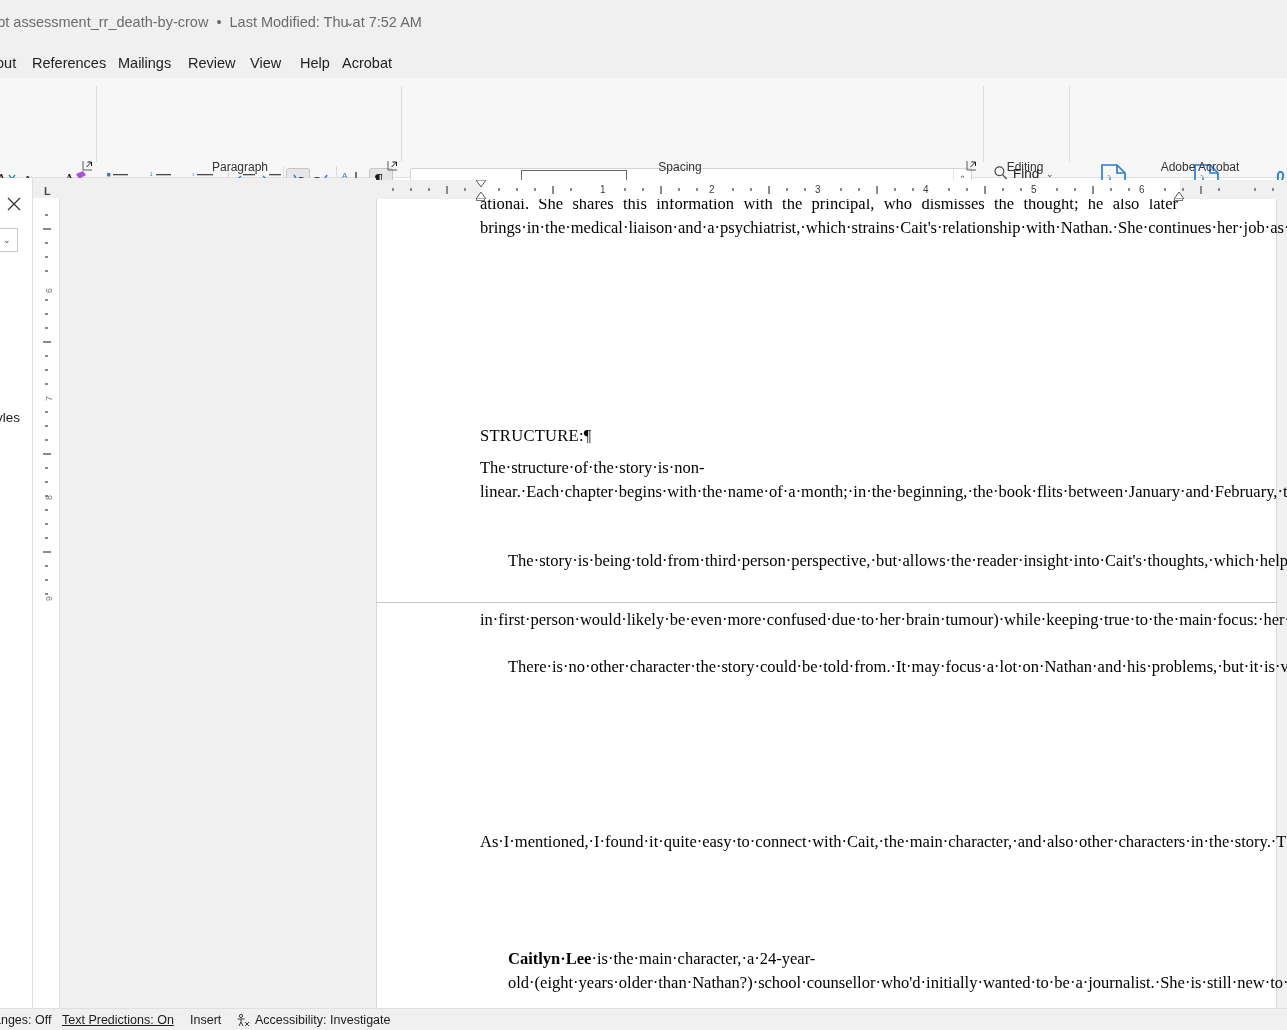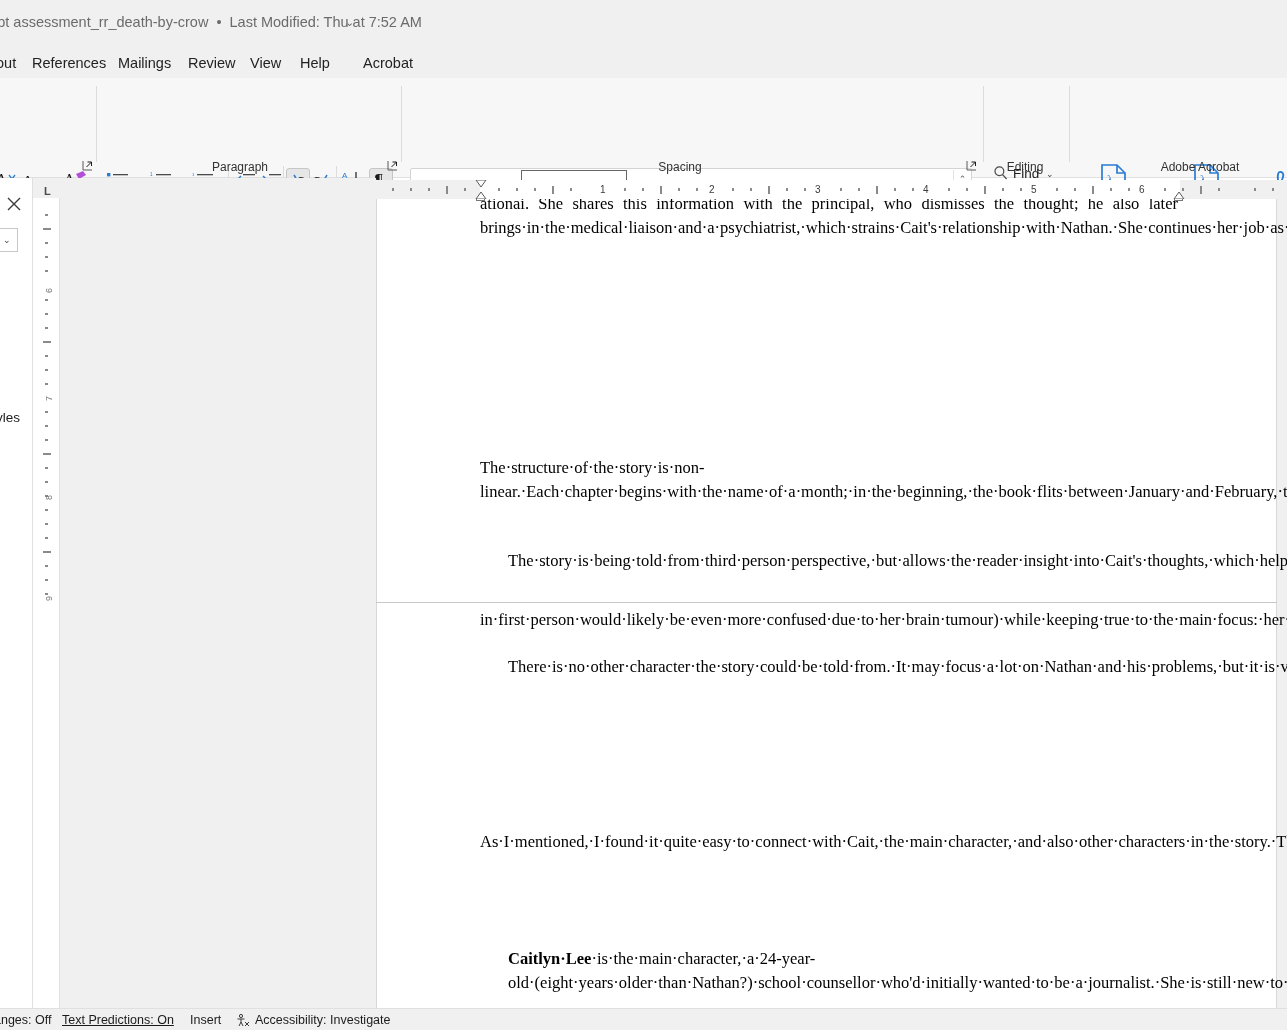--- a/index.html
+++ b/index.html
@@ -274,21 +274,21 @@
 
 </div>
 
 <div class="tabstrip">
   <div class="tab" style="left:-10px;">out</div>
   <div class="tab" style="left:26px;">References</div>
   <div class="tab" style="left:112px;">Mailings</div>
   <div class="tab" style="left:182px;">Review</div>
   <div class="tab" style="left:244px;">View</div>
   <div class="tab" style="left:294px;">Help</div>
-  <div class="tab" style="left:336px;margin-left:21px;">Acrobat</div>
+  <div class="tab" style="left:336px;">Acrobat</div>
 </div>
 
 <div class="ribbon">
 
   <div>
     <svg class="ico" style="left:-4px; top:92px;" width="22" height="18" viewBox="0 0 22 18">
       <text x="0" y="14" font-family="Liberation Serif, serif" font-size="15" fill="#1b1b1b">A</text>
       <path d="M13 5 L16 9 L19 5" fill="none" stroke="#2b7cd3" stroke-width="1.3"></path>
     </svg>
     <span class="ico-lbl" style="left:23px; top:95px; font-size:14px;">Aa</span>
@@ -668,20 +668,21 @@
 
   <div class="page page1"></div>
   <div class="page page2"></div>
   <div class="page-gap"></div>
 
   <div class="brk-handle" style="left:416px; top:-7px;"></div>
   <div class="brk-handle" style="left:1114px; top:-7px;"></div>
 
   <div class="doctext" style="left:420px; top:-7px; width:698px;">ationai. She shares this information with the principal, who dismisses the thought; he also later brings·in·the·medical·liaison·and·a·psychiatrist,·which·strains·Cait's·relationship·with·Nathan.·She·continues·her·job·as·counsellor·but·doesn't·get·much·farther·with·Nathan·until·she·starts·getting·her·own·visions.·The·intensity·comes·to·a·head·when·she·sees·Nathan·on·the·bridge·from·his·dreams,·hits·her·head,·and·is·admitted·to·the·hospital,·where·they·discover·a·brain·tumour.·Nathan·visits·her·in·the·hospital,·and·he·dismisses·his·own·visions·as·coincidences,·thanks·to·his·sessions·with·the·psychiatrist.·After·Cait's·brain·surgery·to·remove·the·tumour,·she·attends·sessions·with·the·psychiatrist,·and·is·excited·to·be·back·on·track·as·the·school·counsellor·in·September.·The·previous·counsellor·dies·due·to·his·heart·problems;·they·attend·his·memorial.¶</div>
 
+  <div class="doctext heading" style="left:420px; top:225px; width:698px;">STRUCTURE:¶</div>
 
   <div class="doctext" style="left:420px; top:257px; width:698px;">The·structure·of·the·story·is·non-linear.·Each·chapter·begins·with·the·name·of·a·month;·in·the·beginning,·the·book·flits·between·January·and·February,·then·proceeds·to·April·then·May,·in·which·most·of·the·story·takes·place.·There·is·also·a·brief·flashback·to·March,·then·back·to·May,·and·finally·August.¶</div>
 
   <div class="doctext indent-first" style="left:420px; top:350px; width:698px;">The·story·is·being·told·from·third·person·perspective,·but·allows·the·reader·insight·into·Cait's·thoughts,·which·helps·the·story·as·it·allows·for·the·slight·detachment·from·Cait·(whose·thoughts·</div>
 
   <div class="doctext" style="left:420px; top:409px; width:698px;">in·first·person·would·likely·be·even·more·confused·due·to·her·brain·tumour)·while·keeping·true·to·the·main·focus:·her·job·and·connection·to·Nathan·and·his·visions.¶</div>
 
   <div class="doctext indent-first" style="left:420px; top:456px; width:698px;">There·is·no·other·character·the·story·could·be·told·from.·It·may·focus·a·lot·on·Nathan·and·his·problems,·but·it·is·very·much·Cait's·story.·Not·only·is·it·a·paranormal·mystery·about·Nathan's·visions·and·predicted·death,·but·it·contains·Cait's·struggles·with·finding·a·job,·following·her·own·vision·of·helping·high·school·students,·the·ongoing·headaches·(which·are·revealed·to·be·a·symptom·of·her·tumour),·and·everyday·bullying·and·high·school·problems.¶</div>
 
 

